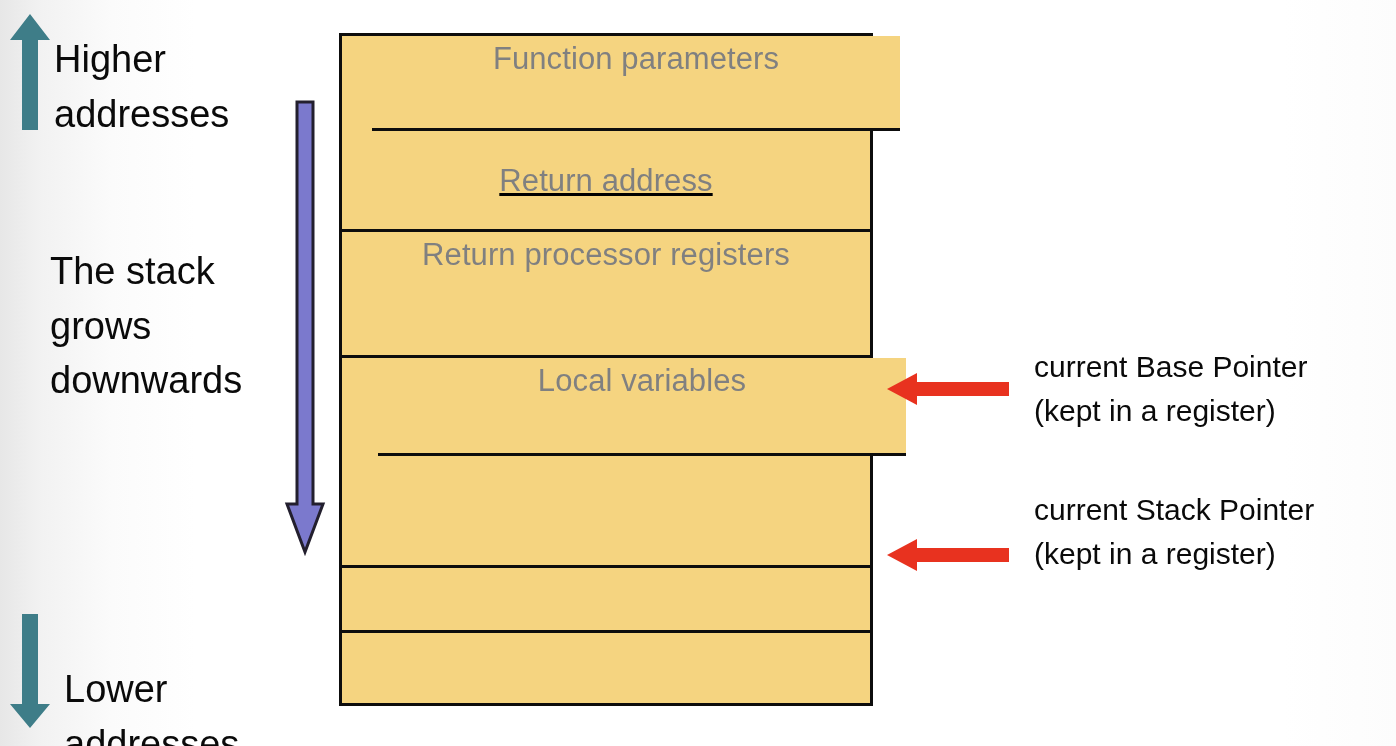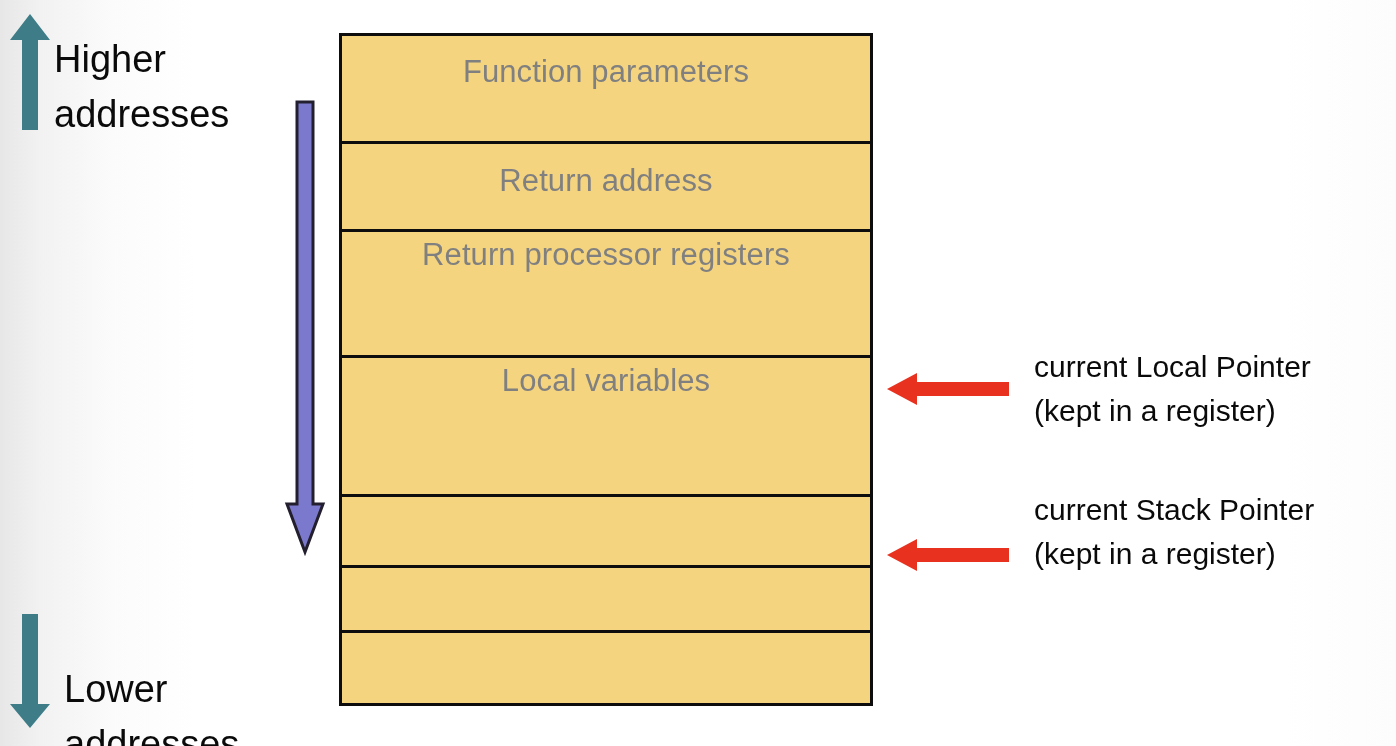--- a/index.html
+++ b/index.html
@@ -115,47 +115,50 @@
 
 <div id="canvas">
 
   <svg class="teal-arrow" style="left:8px; top:12px;" width="44" height="120" viewBox="0 0 44 120">
     <polygon points="22,2 42,28 30,28 30,118 14,118 14,28 2,28" fill="#3e7d88"></polygon>
   </svg>
 
   <div class="side-text" id="higher-addresses-label">Higher
 addresses</div>
 
+  <div class="side-text" id="stack-growth-label">The stack
+grows
+downwards</div>
 
   <svg id="purple-arrow" viewBox="0 0 44 456" preserveAspectRatio="none">
     <polygon points="14,2 30,2 30,404 40,404 22,452 4,404 14,404" fill="#7b79cd" stroke="#231f2e" stroke-width="3" stroke-linejoin="miter"></polygon>
   </svg>
 
   <svg class="teal-arrow" style="left:8px; top:614px;" width="44" height="116" viewBox="0 0 44 116">
     <polygon points="14,0 30,0 30,90 42,90 22,114 2,90 14,90" fill="#3e7d88"></polygon>
   </svg>
 
   <div class="side-text" id="lower-addresses-label">Lower
 addresses</div>
 
   <div id="stack-column">
 
-    <div class="stack-cell" style="top:13px; height:95px;">
+    <div class="stack-cell" style="top:0px; height:95px;margin-left:30px;">
       <span class="stack-cell-label">Function parameters</span>
     </div>
 
-    <div class="stack-cell" style="top:122px; height:74px;">
+    <div class="stack-cell" style="top:122px; height:74px;text-decoration:underline;">
       <span class="stack-cell-label">Return address</span>
     </div>
 
     <div class="stack-cell" style="top:196px; height:126px;">
       <span class="stack-cell-label">Return processor registers</span>
     </div>
 
-    <div class="stack-cell" style="top:322px; height:139px;">
+    <div class="stack-cell" style="top:322px; height:98px;margin-left:36px;">
       <span class="stack-cell-label">Local variables</span>
     </div>
 
     <div class="stack-cell" style="top:461px; height:71px;">
       <span class="stack-cell-label"></span>
     </div>
 
     <div class="stack-cell" style="top:532px; height:65px;">
       <span class="stack-cell-label"></span>
     </div>
@@ -163,21 +166,21 @@
     <div class="stack-cell last" style="top:597px; height:70px;">
       <span class="stack-cell-label"></span>
     </div>
 
   </div>
 
   <div class="pointer-callout" id="base-pointer-callout">
     <svg class="red-arrow" width="122" height="40" viewBox="0 0 122 40">
       <polygon points="0,20 30,4 30,13 122,13 122,27 30,27 30,36" fill="#e8321f"></polygon>
     </svg>
-    <div class="pointer-text">current Local Pointer
+    <div class="pointer-text">current Base Pointer
 (kept in a register)</div>
   </div>
 
   <div class="pointer-callout" id="stack-pointer-callout">
     <svg class="red-arrow" width="122" height="40" viewBox="0 0 122 40">
       <polygon points="0,20 30,4 30,13 122,13 122,27 30,27 30,36" fill="#e8321f"></polygon>
     </svg>
     <div class="pointer-text">current Stack Pointer
 (kept in a register)</div>
   </div>

